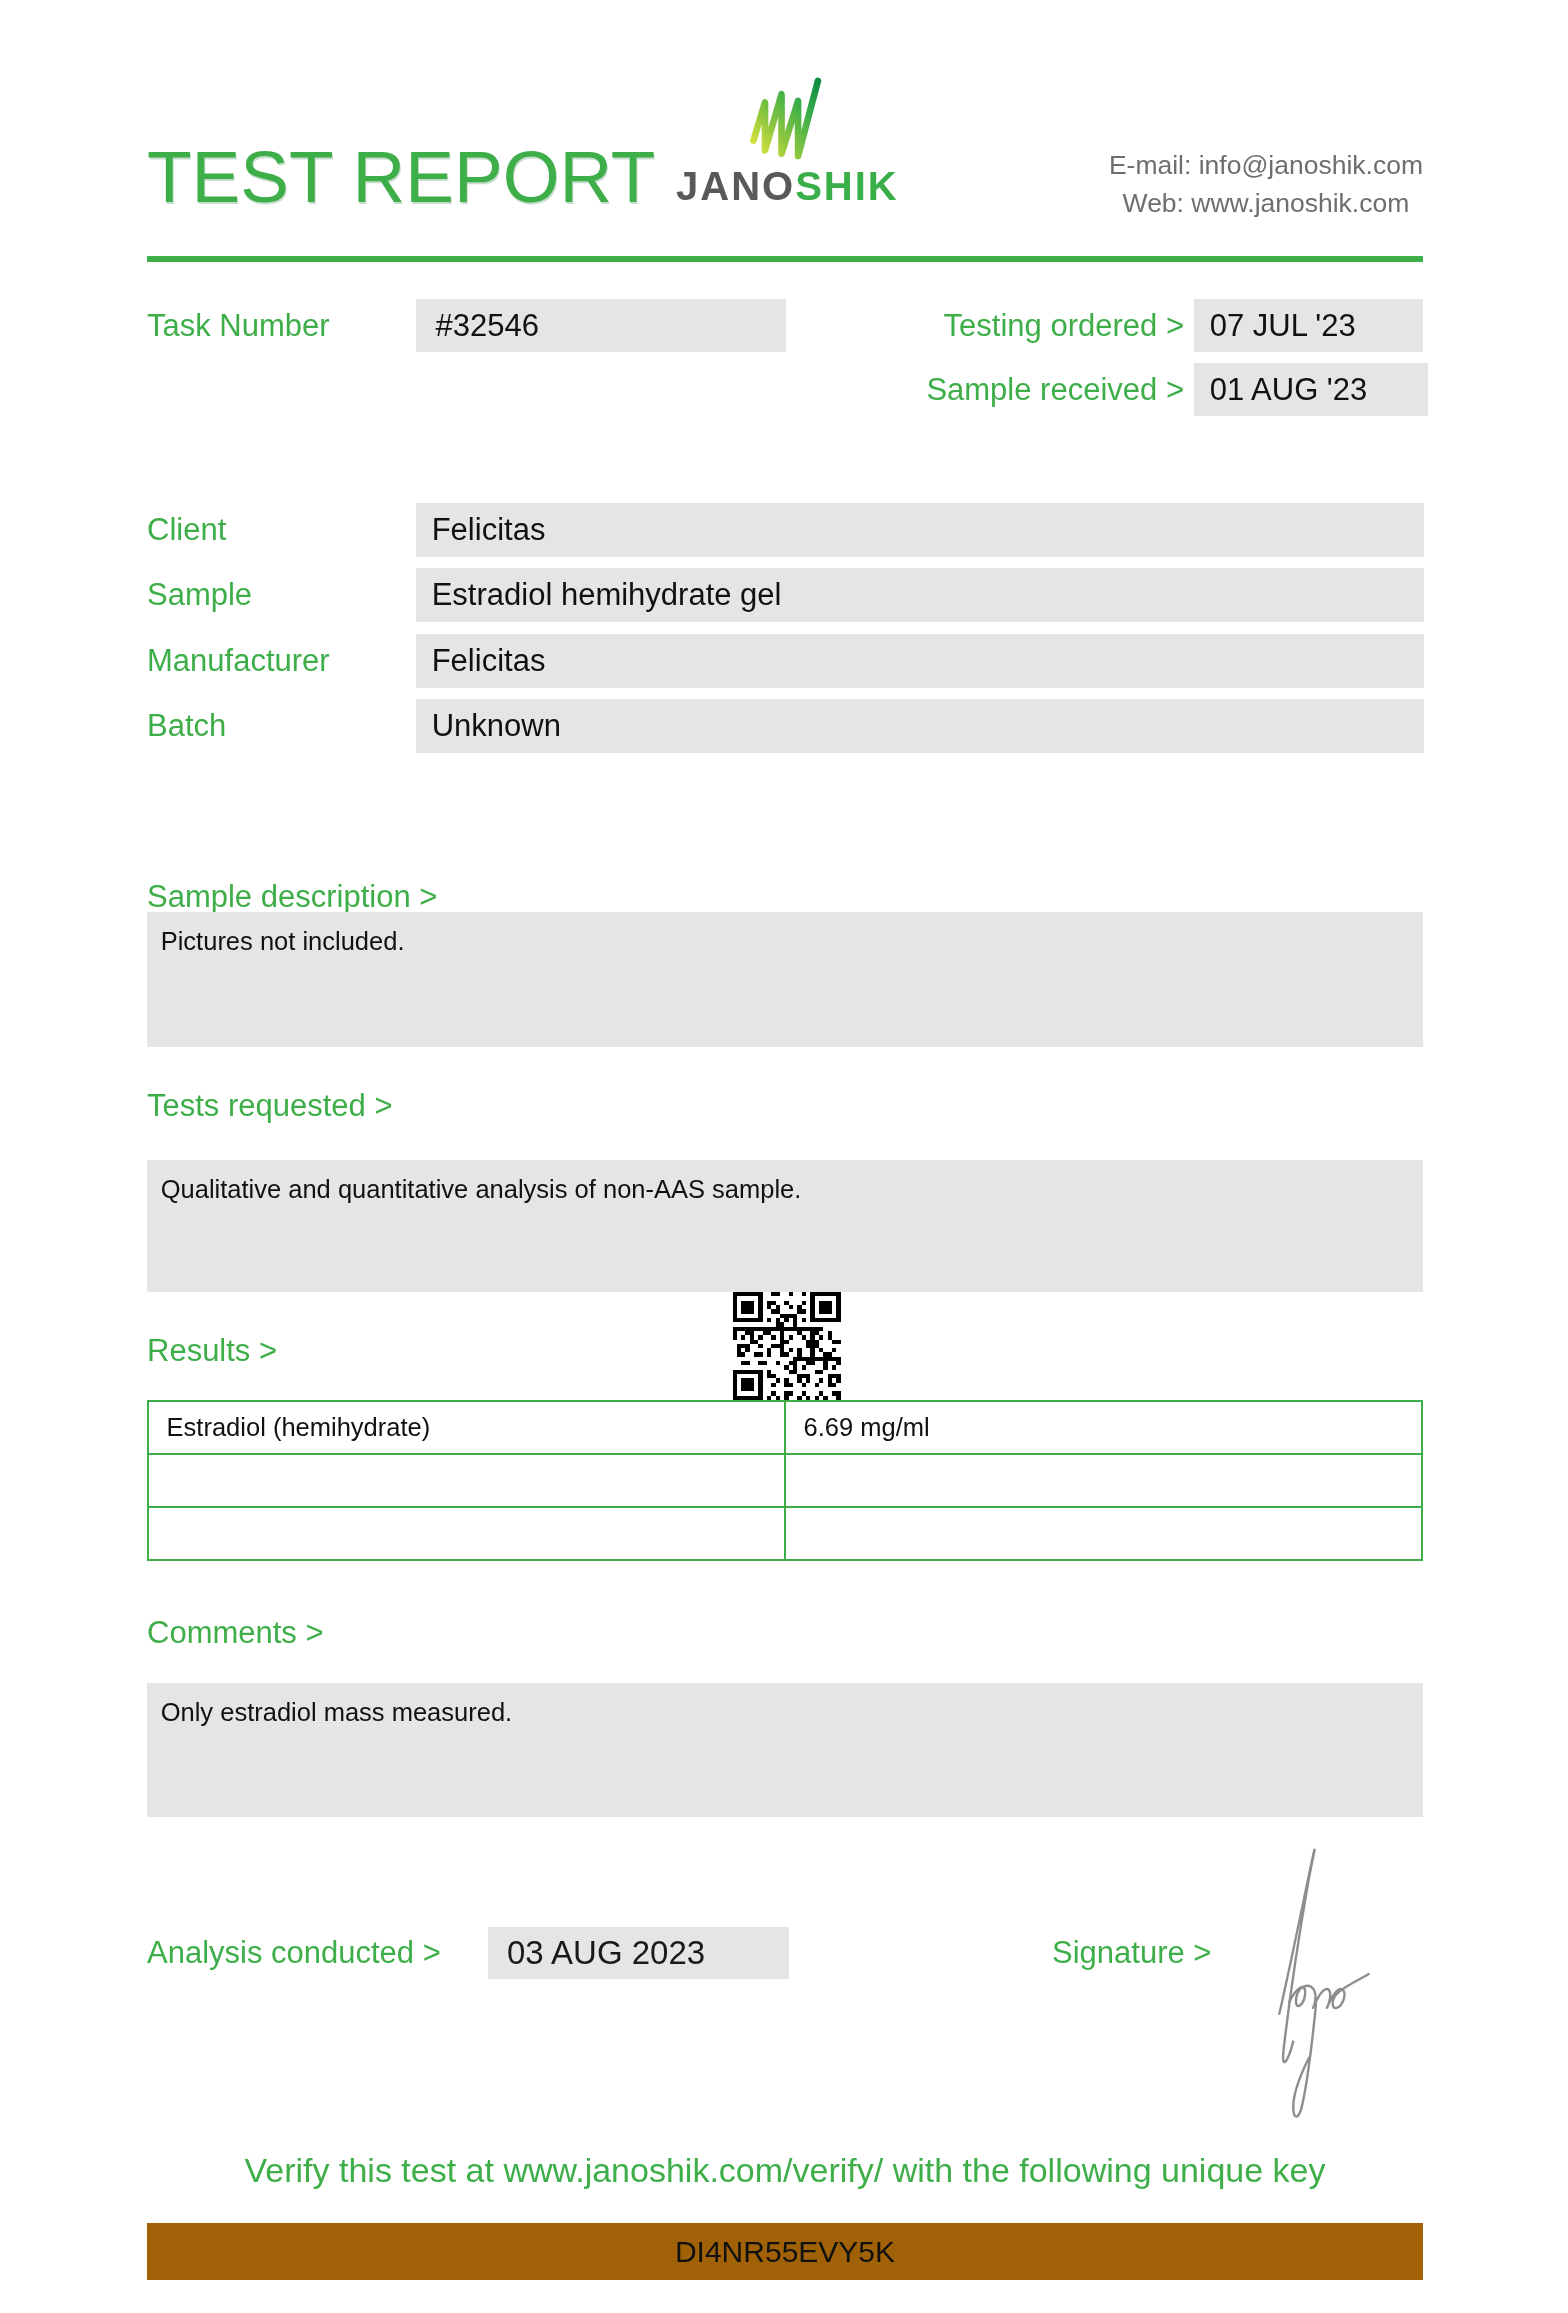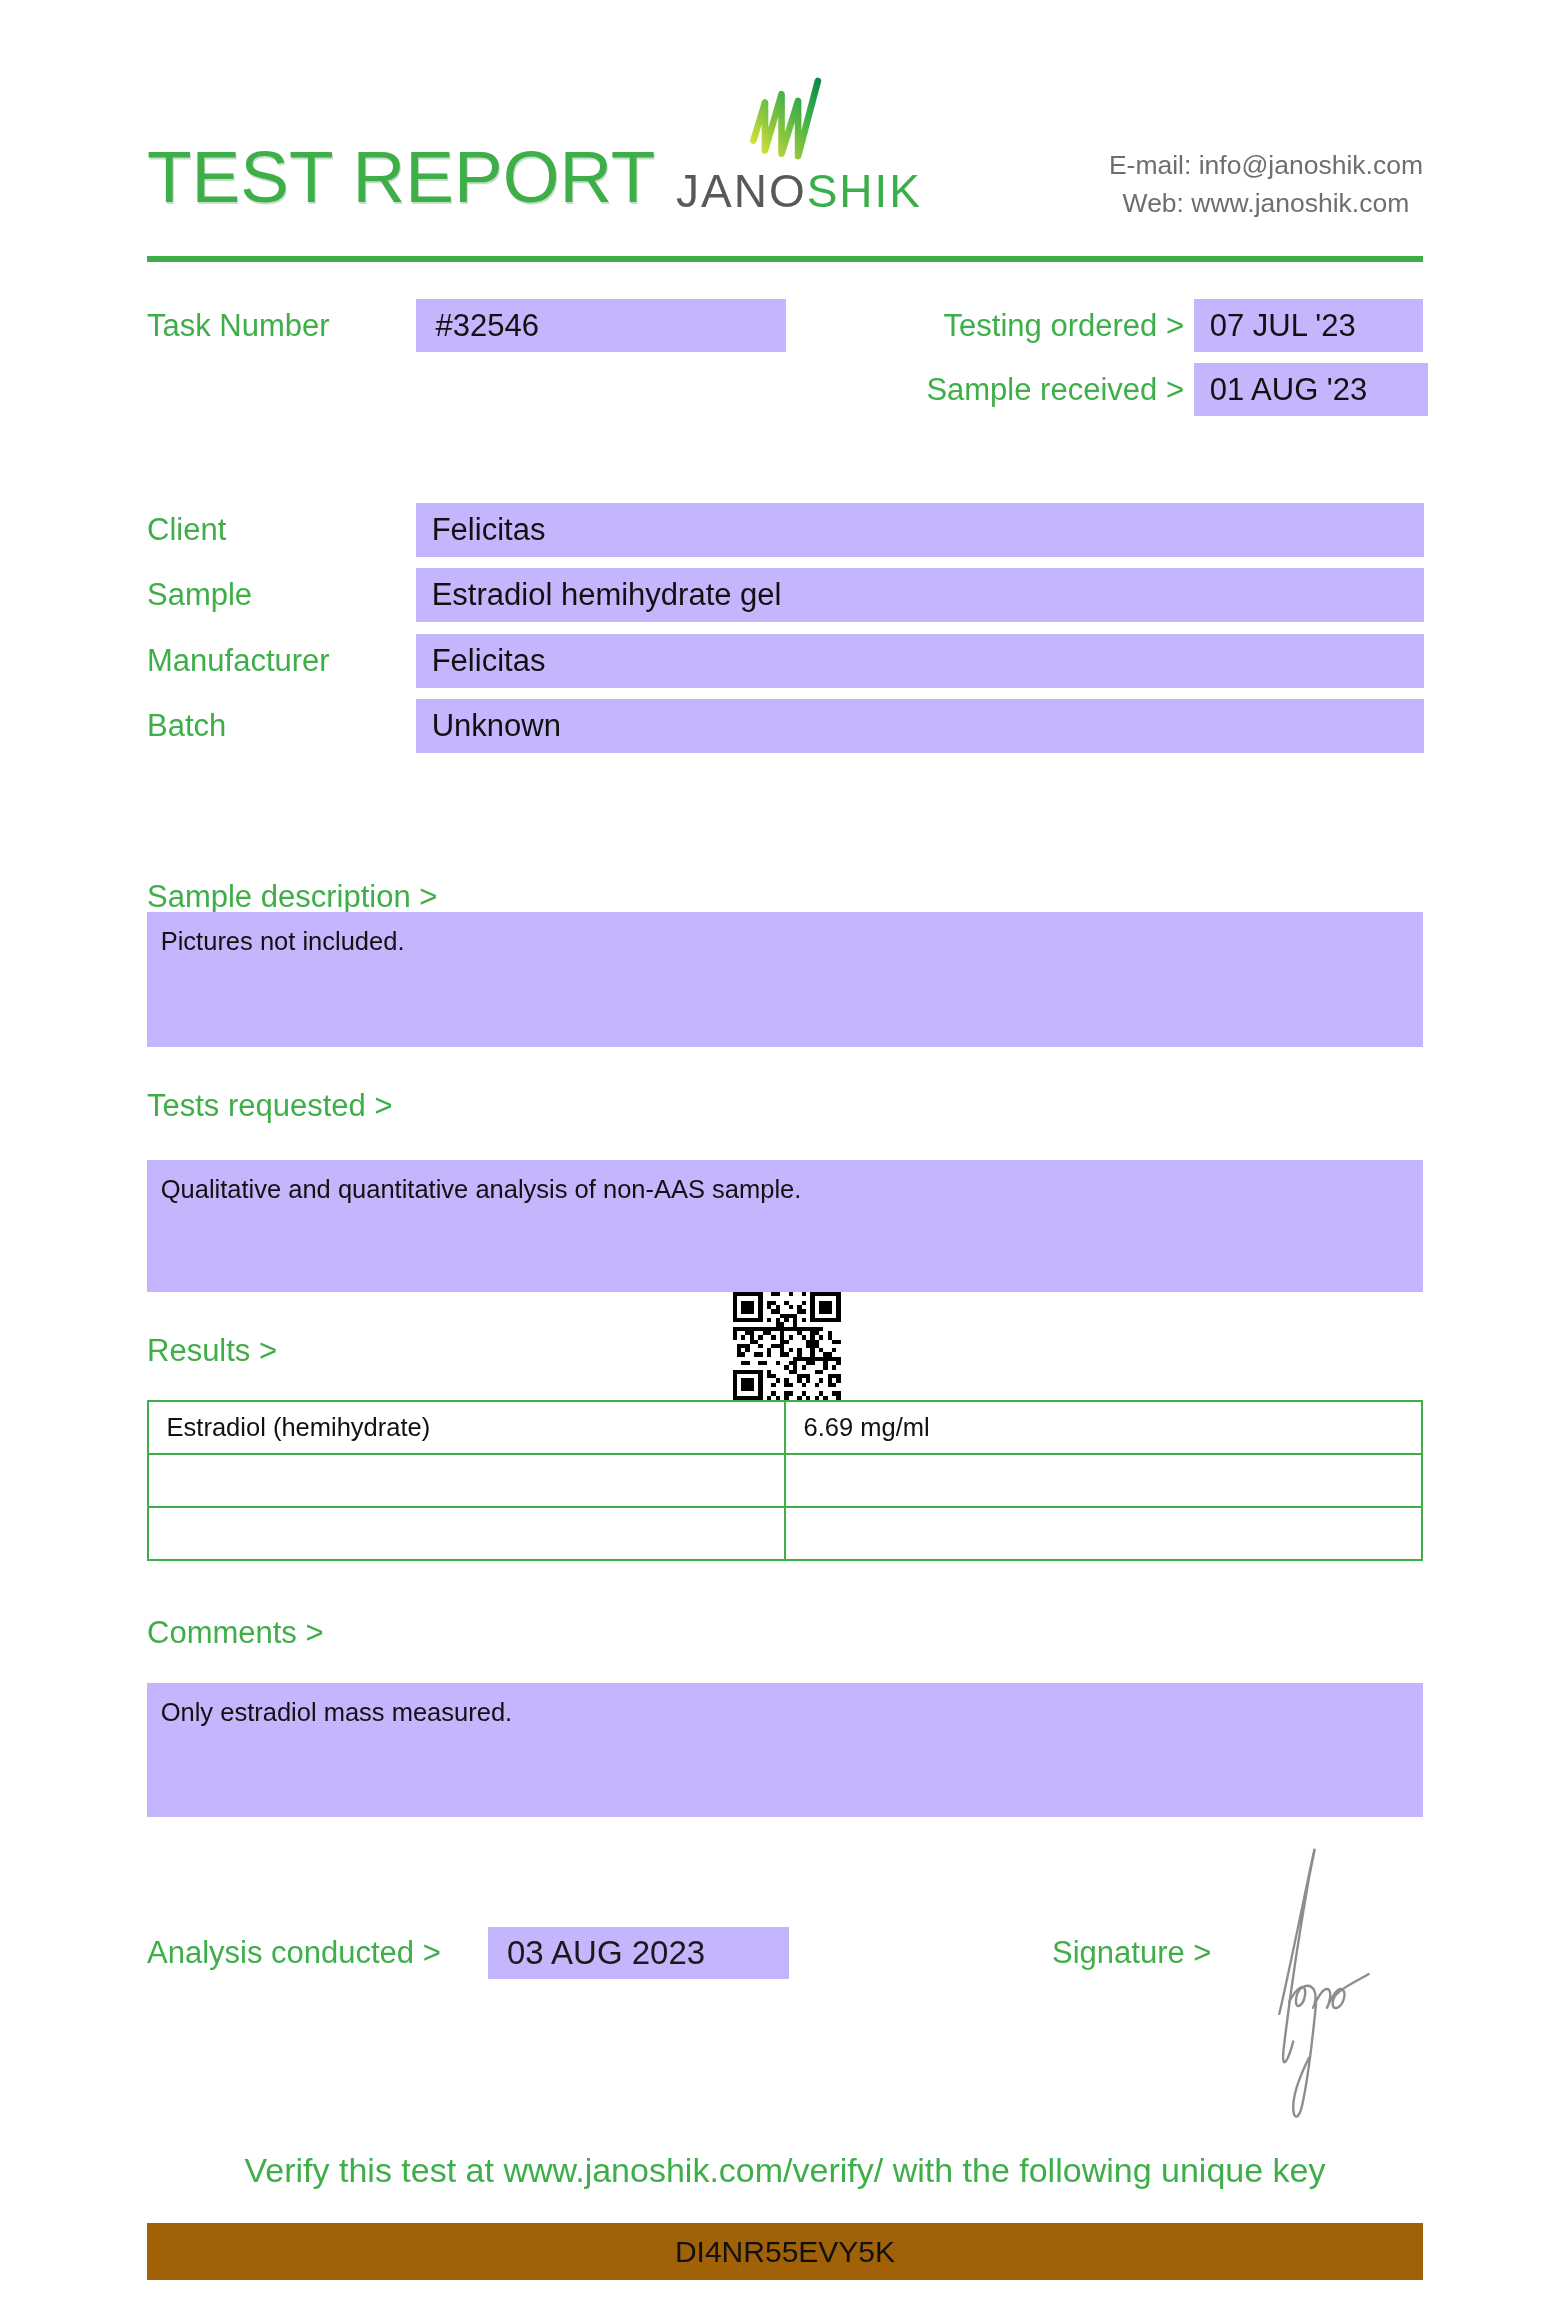--- a/index.html
+++ b/index.html
@@ -13,29 +13,29 @@
   .abs { position:absolute; }
 
   
   .report-title {
     left:0; top:135px; font-size:73px; letter-spacing:0px; color:#3eae49;
     font-weight:400; white-space:nowrap;
     text-shadow:1px 2px 0 rgba(30,120,55,0.25);
   }
   .logo-wrap { left:529px; top:76px; width:221px; text-align:center; }
   .logo-icon { width:103px; height:86px; display:block; margin:0 auto; }
-  .logo-text { font-size:46px; font-weight:400; letter-spacing:2px; margin-top:2px; white-space:nowrap; }
+  .logo-text { font-size:40px; font-weight:700; letter-spacing:2px; margin-top:2px; white-space:nowrap; }
   .logo-part1 { color:#58595b; }
   .logo-part2 { color:#3aae49; }
   .contact { right:0; top:146px; text-align:center; color:#6d6e71; font-size:26.5px; line-height:38px; white-space:nowrap; }
   .rule { left:0; top:256px; width:1276px; height:5.9px; background:#3eae49; }
 
   
   .green-label { color:#3eae49; font-size:31px; white-space:nowrap; }
-  .gray-box { background:#c4b5fd; }
+  .gray-box { background:#e5e5e5; }
   .value-text { font-size:31px; color:#111; }
 
   
   .task-label { left:0; top:299px; line-height:53px; }
   .task-box { left:269px; top:299px; width:370px; height:53px; line-height:53px; padding-left:19.6px; }
   .date-label-1 { left:627px; top:299px; width:410px; text-align:right; line-height:53px; }
   .date-box-1 { left:1047px; top:299px; width:229px; height:53px; line-height:53px; padding-left:15.7px; }
   .date-label-2 { left:627px; top:363px; width:410px; text-align:right; line-height:53px; }
   .date-box-2 { left:1047px; top:363px; width:234px; height:53px; line-height:53px; padding-left:15.7px; }
 

